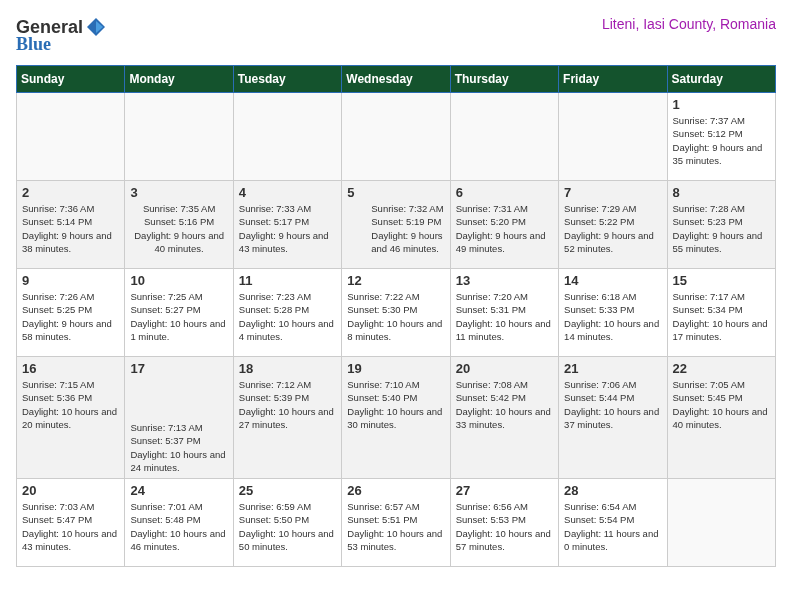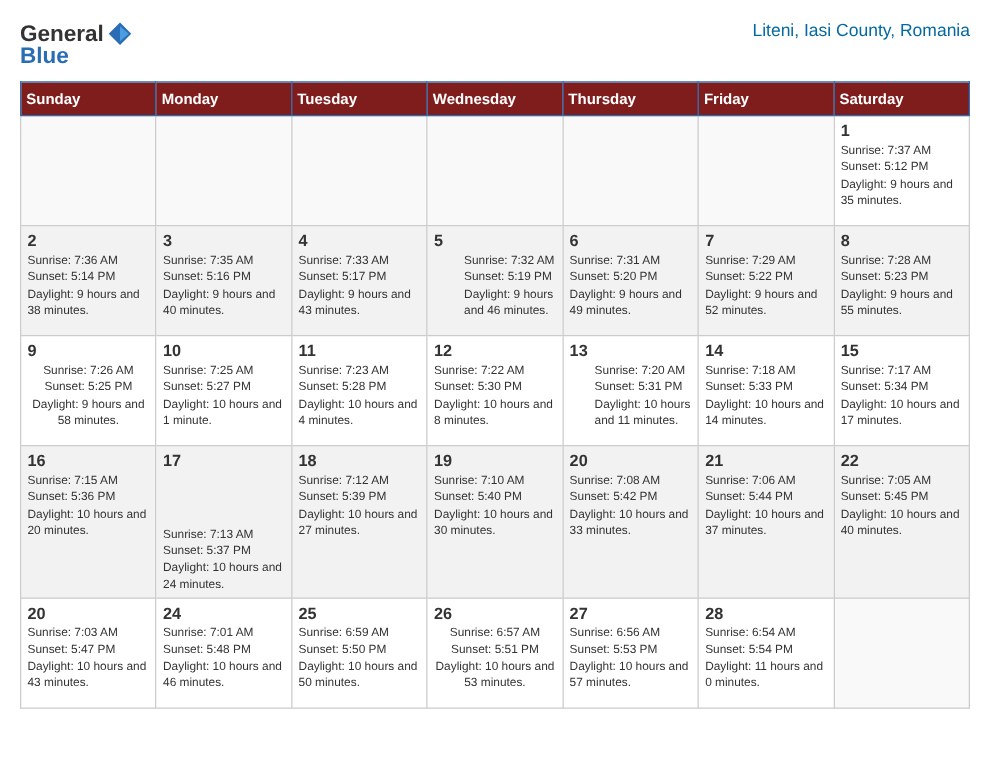--- a/index.html
+++ b/index.html
@@ -30,29 +30,29 @@
       text-align: right;
     }
     .month-title {
       font-size: 32px;
       font-weight: bold;
       color: #333;
       line-height: 1.1;
     }
     .location-title {
       font-size: 14px;
-      color: #0369a1;
+      color: #a21caf;
     }
     .calendar {
       width: 100%;
       border-collapse: collapse;
       border: 1px solid #ccc;
     }
     .calendar th {
-      background-color: #7f1d1d;
+      background-color: #14532d;
       color: #fff;
       font-size: 12px;
       font-weight: bold;
       padding: 6px 4px;
       border: 1px solid #2a6db5;
       text-align: left;
     }
     .calendar td {
       border: 1px solid #ccc;
       vertical-align: top;
@@ -85,21 +85,21 @@
 
 <div class="header">
   <div class="logo">
     <div class="logo-line">
       <span style="font-size:18px;font-weight:bold;color:#333;">General</span>
       <svg width="22" height="22" viewBox="0 0 22 22">
         <polygon points="11,2 20,11 11,20 2,11" fill="#2a6db5"></polygon>
         <polygon points="11,5 18,11 11,17" fill="#4a9de0"></polygon>
       </svg>
     </div>
-    <span style="font-size:18px;font-weight:bold;color:#2a6db5;margin-top:-4px;">Blue</span>
+    <span style="font-size:18px;font-weight:bold;color:#2a6db5;margin-top:-4px;font-family:Liberation Serif, serif;">Blue</span>
   </div>
   <div class="title-section">
     <div class="location-title">Liteni, Iasi County, Romania</div>
   </div>
 </div>
 
 <table class="calendar">
   <thead>
     <tr>
     <th>Sunday</th>
@@ -128,21 +128,21 @@
       </tr>
       <tr class="row-shaded">
         <td>
           <span class="day-number">2</span>
           <div class="day-info" style="white-space: pre-line;">Sunrise: 7:36 AM
 Sunset: 5:14 PM
 Daylight: 9 hours and 38 minutes.</div>
         </td>
         <td>
           <span class="day-number">3</span>
-          <div class="day-info" style="white-space: pre-line;">Sunrise: 7:35 AM
+          <div class="day-info" style="white-space: pre-line; text-align: center;">Sunrise: 7:35 AM
 Sunset: 5:16 PM
 Daylight: 9 hours and 40 minutes.</div>
         </td>
         <td>
           <span class="day-number">4</span>
           <div class="day-info" style="white-space: pre-line;">Sunrise: 7:33 AM
 Sunset: 5:17 PM
 Daylight: 9 hours and 43 minutes.</div>
         </td>
         <td>
@@ -166,21 +166,21 @@
         <td>
           <span class="day-number">8</span>
           <div class="day-info" style="white-space: pre-line;">Sunrise: 7:28 AM
 Sunset: 5:23 PM
 Daylight: 9 hours and 55 minutes.</div>
         </td>
       </tr>
       <tr>
         <td>
           <span class="day-number">9</span>
-          <div class="day-info" style="white-space: pre-line; text-align: center;">Sunrise: 7:26 AM
+          <div class="day-info" style="white-space: pre-line;">Sunrise: 7:26 AM
 Sunset: 5:25 PM
 Daylight: 9 hours and 58 minutes.</div>
         </td>
         <td>
           <span class="day-number">10</span>
           <div class="day-info" style="white-space: pre-line;">Sunrise: 7:25 AM
 Sunset: 5:27 PM
 Daylight: 10 hours and 1 minute.</div>
         </td>
         <td>
@@ -190,27 +190,27 @@
 Daylight: 10 hours and 4 minutes.</div>
         </td>
         <td>
           <span class="day-number">12</span>
           <div class="day-info" style="white-space: pre-line;">Sunrise: 7:22 AM
 Sunset: 5:30 PM
 Daylight: 10 hours and 8 minutes.</div>
         </td>
         <td>
           <span class="day-number">13</span>
-          <div class="day-info" style="white-space: pre-line; margin-left: 20px;">Sunrise: 7:20 AM
+          <div class="day-info" style="white-space: pre-line;">Sunrise: 7:20 AM
 Sunset: 5:31 PM
 Daylight: 10 hours and 11 minutes.</div>
         </td>
         <td>
           <span class="day-number">14</span>
-          <div class="day-info" style="white-space: pre-line;">Sunrise: 7:18 AM
+          <div class="day-info" style="white-space: pre-line;">Sunrise: 6:18 AM
 Sunset: 5:33 PM
 Daylight: 10 hours and 14 minutes.</div>
         </td>
         <td>
           <span class="day-number">15</span>
           <div class="day-info" style="white-space: pre-line;">Sunrise: 7:17 AM
 Sunset: 5:34 PM
 Daylight: 10 hours and 17 minutes.</div>
         </td>
       </tr>
@@ -272,21 +272,21 @@
 Daylight: 10 hours and 46 minutes.</div>
         </td>
         <td>
           <span class="day-number">25</span>
           <div class="day-info" style="white-space: pre-line;">Sunrise: 6:59 AM
 Sunset: 5:50 PM
 Daylight: 10 hours and 50 minutes.</div>
         </td>
         <td>
           <span class="day-number">26</span>
-          <div class="day-info" style="white-space: pre-line; text-align: center;">Sunrise: 6:57 AM
+          <div class="day-info" style="white-space: pre-line;">Sunrise: 6:57 AM
 Sunset: 5:51 PM
 Daylight: 10 hours and 53 minutes.</div>
         </td>
         <td>
           <span class="day-number">27</span>
           <div class="day-info" style="white-space: pre-line;">Sunrise: 6:56 AM
 Sunset: 5:53 PM
 Daylight: 10 hours and 57 minutes.</div>
         </td>
         <td>

